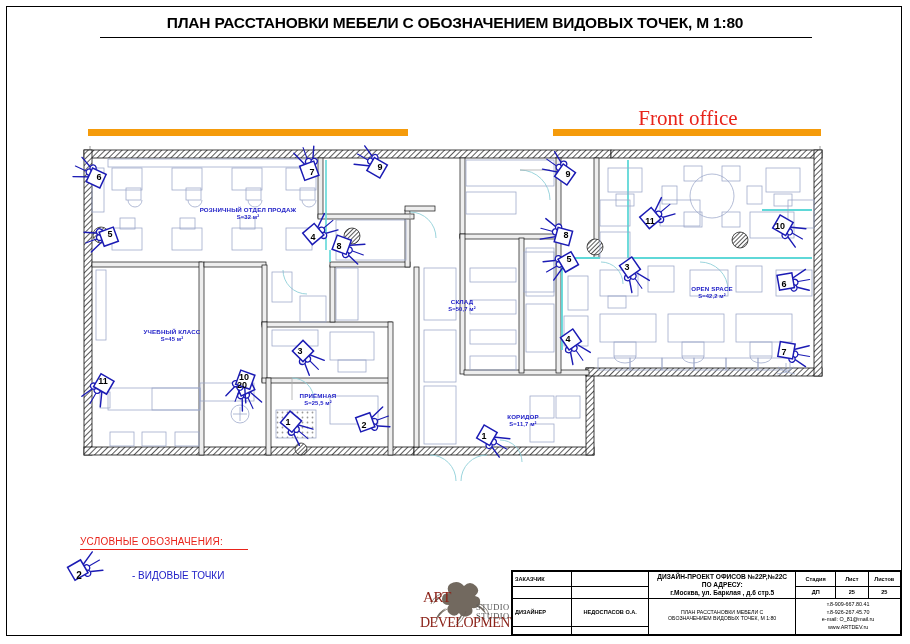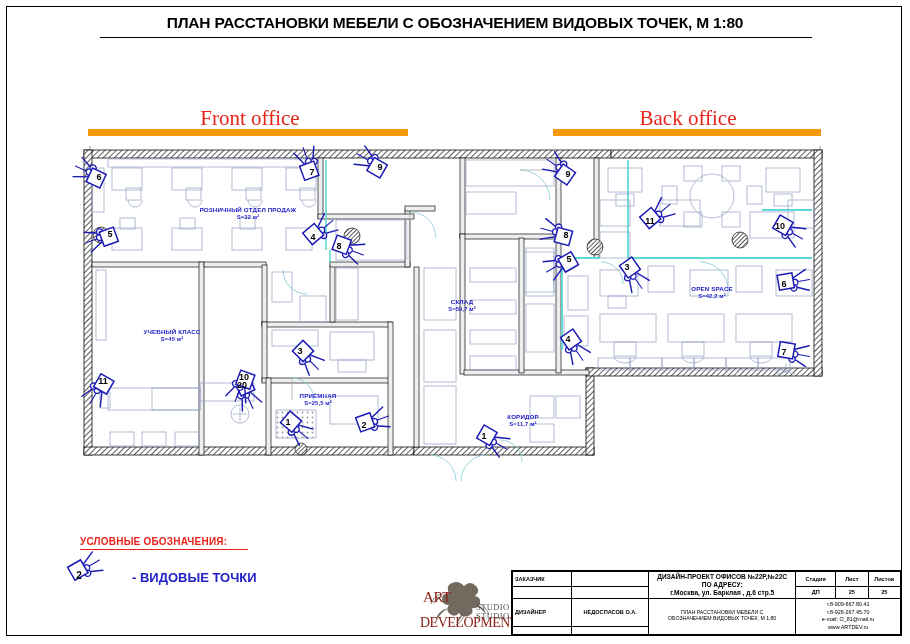--- a/index.html
+++ b/index.html
@@ -49,26 +49,26 @@
   .cam .num{
     position:absolute;left:0;top:0;width:22px;height:22px;
     display:flex;align-items:center;justify-content:center;
     font-size:9px;font-weight:bold;color:#000;
     font-family:"Liberation Sans", sans-serif;z-index:3;
   }
 
   
   .legend-title{
     position:absolute;left:80px;top:536px;color:#e8231a;
-    font-size:10px;font-weight:bold;letter-spacing:0.2px;
+    font-size:10px;font-weight:normal;letter-spacing:0.2px;
   }
   .legend-underline{position:absolute;left:80px;top:549px;width:168px;height:1px;background:#e8231a;}
   .legend-text{
     position:absolute;left:132px;top:570px;color:#2222c8;
-    font-size:13px;font-weight:bold;white-space:nowrap;
+    font-size:10px;font-weight:normal;white-space:nowrap;
   }
 
   
   .tb{position:absolute;left:511px;top:570px;width:391px;height:66px;
       border:1px solid #000;box-sizing:border-box;background:#fff;}
   .tb table{border-collapse:collapse;width:100%;height:100%;table-layout:fixed;}
   .tb td{
     border:1px solid #000;font-size:5.6px;font-weight:bold;color:#000;
     text-align:center;padding:0 1px;line-height:1.15;vertical-align:middle;
     white-space:nowrap;overflow:hidden;
@@ -92,24 +92,23 @@
 </head>
 <body>
 
 <div id="sheet">
 
   <div class="sheet-border"></div>
 
   <div class="doc-title">ПЛАН РАССТАНОВКИ МЕБЕЛИ С ОБОЗНАЧЕНИЕМ ВИДОВЫХ ТОЧЕК, М 1:80</div>
   <div class="title-rule"></div>
 
-  <div class="office-label" style="left:160px;top:106px;width:180px;">Front office</div>
   <div class="office-bar" style="left:88px;top:129px;width:320px;"></div>
 
-  <div class="office-label" style="left:598px;top:106px;width:180px;">Back office</div>
+  <div class="office-label" style="left:598px;top:106px;width:180px;">Front office</div>
   <div class="office-bar" style="left:553px;top:129px;width:268px;"></div>
 
   <svg id="plan" viewBox="0 0 910 644" xmlns="http://www.w3.org/2000/svg">
     <defs>
       <pattern id="hatch" width="4" height="4" patternUnits="userSpaceOnUse" patternTransform="rotate(45)">
         <rect width="4" height="4" fill="#ffffff"></rect>
         <line x1="0" y1="0" x2="0" y2="4" stroke="#333" stroke-width="1.6"></line>
       </pattern>
       <pattern id="hatch2" width="3" height="3" patternUnits="userSpaceOnUse" patternTransform="rotate(45)">
         <rect width="3" height="3" fill="#ffffff"></rect>

